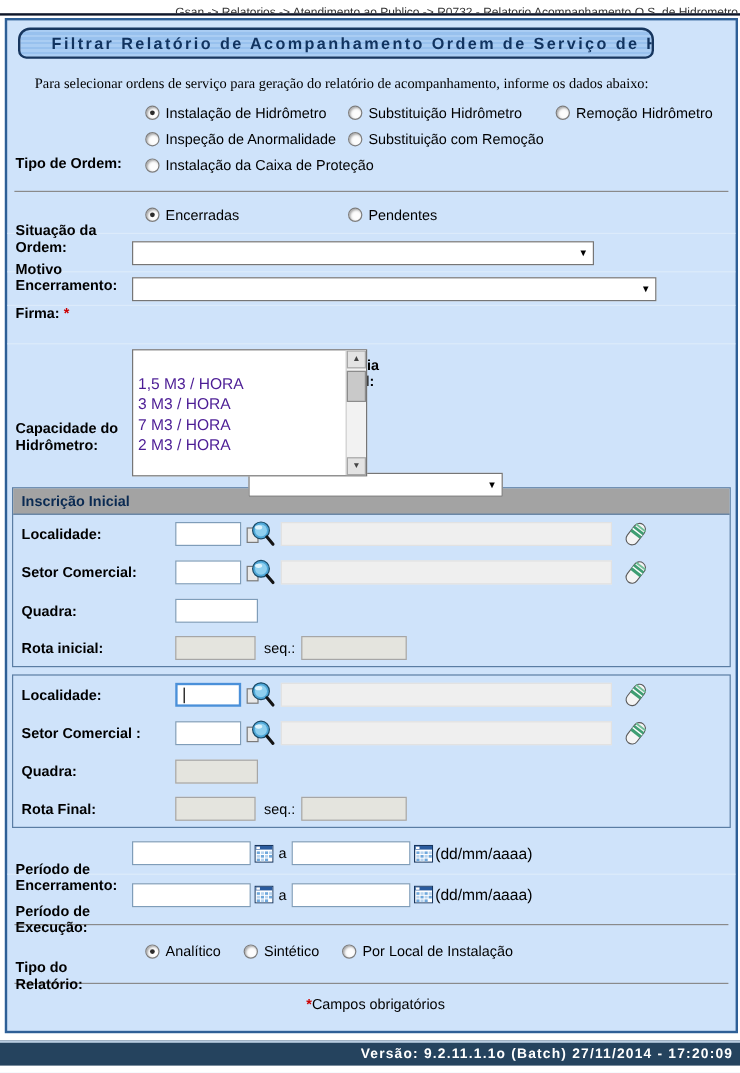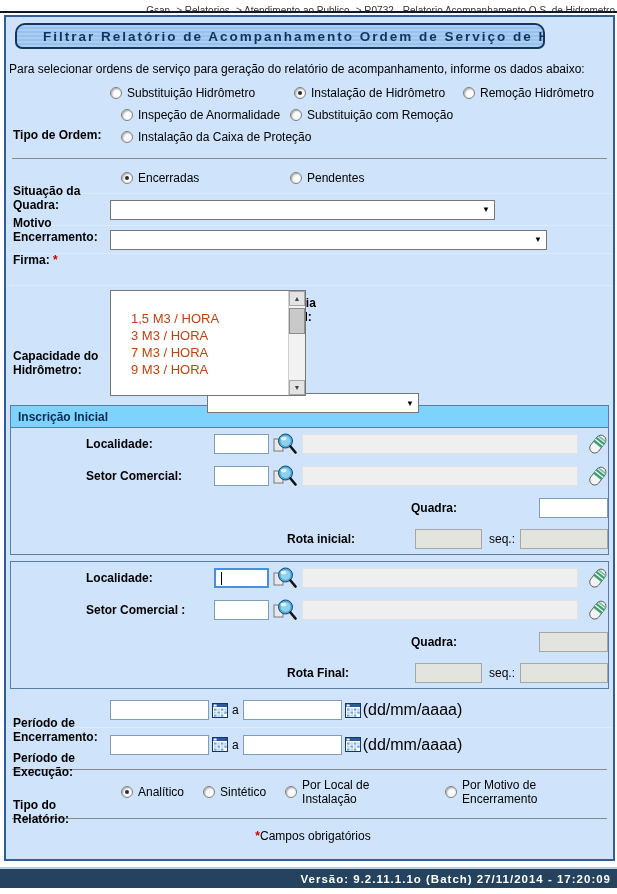--- a/index.html
+++ b/index.html
@@ -28,21 +28,21 @@
   }
   .title-tab {
     margin:6px 0 0 9px; width:530px; height:26px;
     border:2px solid #17365e;
     border-radius:10px 10px 7px 7px;
     background:repeating-linear-gradient(180deg,#aacdf3 0 2px,#98c1ee 2px 4px);
     color:#11335f; font-weight:bold; font-size:13.5px;
     letter-spacing:2px; line-height:23px; padding-left:26px;
     overflow:hidden; white-space:nowrap;
   }
-  .intro { margin:13px 6px 4px 3px; font-size:12px; }
+  .intro { margin:13px 6px 4px 23px; font-size:12px;font-family:Liberation Serif, serif; }
 
   .row { display:flex; padding:2px 0 2px 7px; align-items:center; }
   .row.top-sep { border-top:1px solid #dcebfb; }
   .lbl { width:97px; flex:0 0 97px; font-weight:bold; font-size:12px; line-height:14px;margin-top:40px; }
   .content { flex:1; }
 
   .opt-row { display:flex; height:22px; align-items:center; }
   .opt { display:flex; align-items:center; font-size:12px; }
   .w1 { width:180px; } .w2 { width:173px; }
   .pad1 { padding-left:11px; }
@@ -64,34 +64,34 @@
     height:20px; background:#fff; border:1px solid #767676;
     display:flex; align-items:center; justify-content:flex-end;
     padding-right:4px;
   }
   .sel-box .arrow { font-size:8px; color:#000; }
 
   .listbox {
     width:196px; height:106px; background:#fff;
     border:1px solid #767676; display:flex; overflow:hidden;
   }
-  .list-opts { flex:1; padding:2px 0 0 20px; font-size:13px; line-height:17px; color:#c2410c; }
+  .list-opts { flex:1; padding:2px 0 0 4px; font-size:13px; line-height:17px; color:#4c1d95; }
   .list-opts div { white-space:nowrap; height:17px; }
   .sbar { width:17px; background:#f2f2f2; border-left:1px solid #cfcfcf; display:flex; flex-direction:column; }
   .sbtn { height:15px; background:#e3e3e3; border:1px solid #a7a7a7; font-size:7px; color:#444;
           display:flex; align-items:center; justify-content:center; }
   .sthumb { height:26px; margin-top:2px; background:#c9c9c9; border:1px solid #8c8c8c; }
   .sfill { flex:1; }
 
   .section { margin:6px 4px 0 4px; border:1px solid #5a7da3; background:#cfe3fa; }
   .sec-head {
-    background:#7dd3fc; color:#0a2a52; font-weight:bold; font-size:12px;
+    background:#a3a3a3; color:#0a2a52; font-weight:bold; font-size:12px;
     padding:4px 0 3px 7px; border-bottom:1px solid #5a7da3;
   }
-  .srow { display:flex; align-items:center; padding:4px 0 4px 7px; height:32px;justify-content:flex-end; }
+  .srow { display:flex; align-items:center; padding:4px 0 4px 7px; height:32px; }
   .slbl { width:128px; flex:0 0 128px; font-weight:bold; font-size:12px; }
 
   input, .fld {
     font-family:"Liberation Sans",sans-serif; font-size:12px;
   }
   .inp {
     height:20px; background:#fff; border:1px solid #7f9db9; padding:0 3px;
   }
   .inp-sm  { width:55px; }
   .inp-q   { width:69px; }
@@ -102,21 +102,21 @@
     height:20px; background:#e4e4de; border:1px solid #a6a6a6;
   }
   .dis-rota { width:67px; }
   .dis-seq  { width:88px; }
   .ro-long  {
     height:20px; width:276px; background:#efefef; border:1px solid #e2e2e2; margin-left:5px;
   }
   .icon-btn { margin-left:3px; display:flex; align-items:center; }
   .eraser-btn { margin-left:9px; }
   .seq-lbl { font-size:12px; margin:0 5px 0 7px; }
-  .fmt-lbl { font-size:16px; margin-left:2px; }
+  .fmt-lbl { font-size:13px; margin-left:2px; }
   .a-lbl { font-size:12px; margin:0 4px; }
 
   .req { color:#cc0000; font-weight:bold; }
 
   .note-row { padding:6px 0 2px 7px; font-size:12px;text-align:center; }
 
   .statusbar {
     margin-top:6px; height:21px; background:#25435e;
     color:#fff; font-weight:bold; font-size:11.5px; letter-spacing:1px;
     text-align:right; padding:4px 6px 0 0; border-top:2px solid #b9cce0;
@@ -133,27 +133,27 @@
 <div class="main">
 
   <div class="title-tab">Filtrar Relatório de Acompanhamento Ordem de Serviço de Hidrômetro</div>
 
   <div class="intro">Para selecionar ordens de serviço para geração do relatório de acompanhamento, informe os dados abaixo:</div>
 
   <div class="row">
     <span class="lbl">Tipo de Ordem:</span>
     <div class="content">
       <div class="opt-row">
+        <span class="opt w1 pad1">
+          <span class="radio sel"></span>
+          <span>Instalação de Hidrômetro</span>
+        </span>
         <span class="opt w2">
           <span class="radio"></span>
           <span>Substituição Hidrômetro</span>
-        </span>
-        <span class="opt w1 pad1">
-          <span class="radio sel"></span>
-          <span>Instalação de Hidrômetro</span>
         </span>
         <span class="opt">
           <span class="radio"></span>
           <span>Remoção Hidrômetro</span>
         </span>
       </div>
       <div class="opt-row">
         <span class="opt w1 pad1">
           <span class="radio"></span>
           <span>Inspeção de Anormalidade</span>
@@ -168,21 +168,21 @@
           <span class="radio"></span>
           <span>Instalação da Caixa de Proteção</span>
         </span>
       </div>
     </div>
   </div>
 
   <div class="hr"></div>
 
   <div class="row" style="height:30px;">
-    <span class="lbl label-2l">Situação da Quadra:</span>
+    <span class="lbl label-2l">Situação da Ordem:</span>
     <div class="content opt-row">
       <span class="opt w1 pad1">
         <span class="radio sel"></span>
         <span>Encerradas</span>
       </span>
       <span class="opt">
         <span class="radio"></span>
         <span>Pendentes</span>
       </span>
     </div>
@@ -220,21 +220,21 @@
 
   <div class="row top-sep" style="height:114px;">
     <span class="lbl label-2l">Capacidade do Hidrômetro:</span>
     <div class="content">
       <div class="listbox">
         <div class="list-opts">
           <div></div>
           <div>1,5 M3 / HORA</div>
           <div>3 M3 / HORA</div>
           <div>7 M3 / HORA</div>
-          <div>9 M3 / HORA</div>
+          <div>2 M3 / HORA</div>
         </div>
         <div class="sbar">
           <div class="sbtn">▲</div>
           <div class="sthumb"></div>
           <div class="sfill"></div>
           <div class="sbtn">▼</div>
         </div>
       </div>
     </div>
   </div>
@@ -466,24 +466,20 @@
         <span>Analítico</span>
       </span>
       <span class="opt" style="margin-right:19px;">
         <span class="radio"></span>
         <span>Sintético</span>
       </span>
       <span class="opt" style="margin-right:19px;">
         <span class="radio"></span>
         <span>Por Local de Instalação</span>
       </span>
-      <span class="opt">
-        <span class="radio"></span>
-        <span>Por Motivo de Encerramento</span>
-      </span>
     </div>
   </div>
 
   <div class="hr"></div>
 
   <div class="note-row">
     <span class="req">*</span><span>Campos obrigatórios</span>
   </div>
 
 </div>

